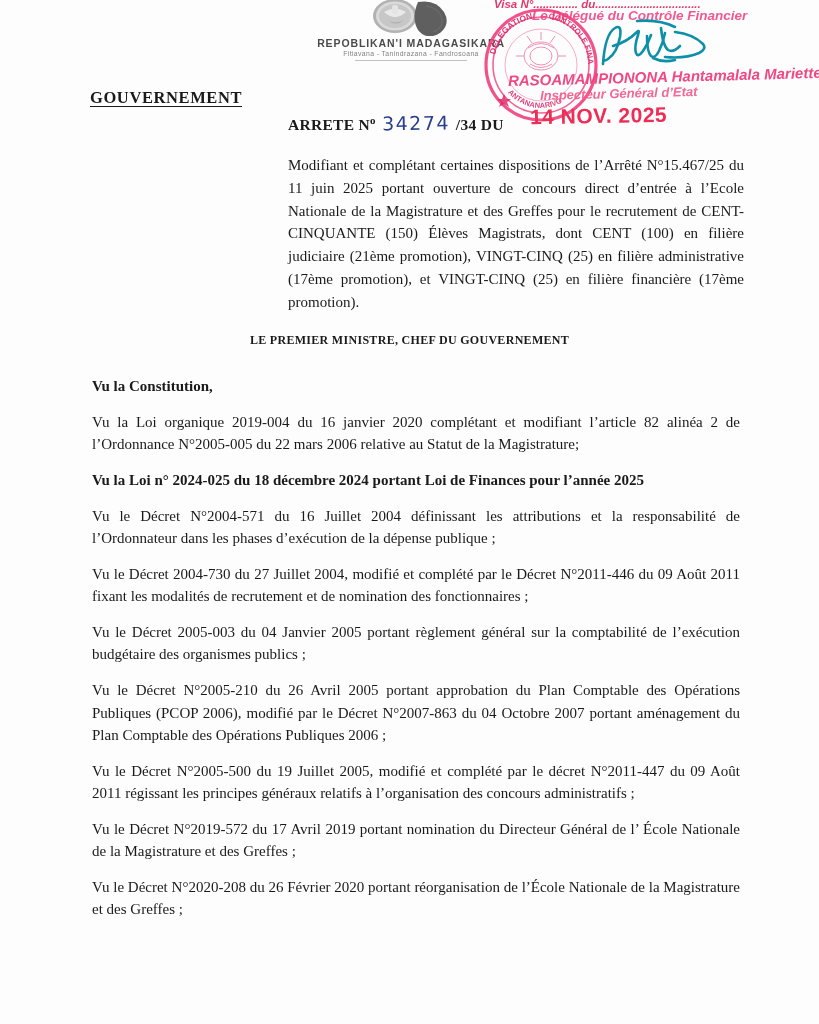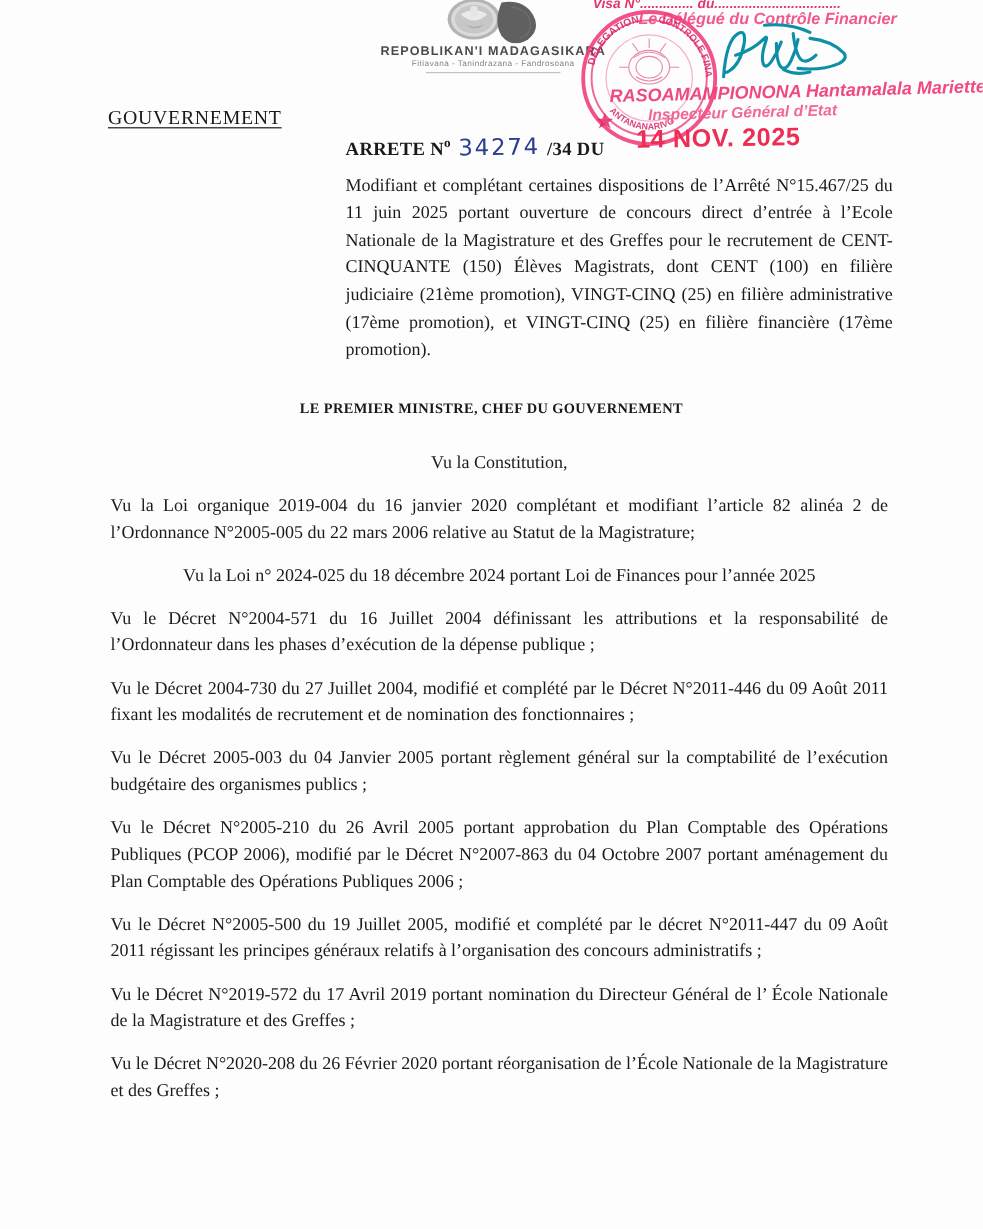--- a/index.html
+++ b/index.html
@@ -145,21 +145,21 @@
     white-space: nowrap;
     pointer-events: none;
   }
 
   
   .gouvernement {
     position: absolute;
     left: 90px;
     top: 88px;
     font-size: 16.5px;
-    font-weight: normal;
+    font-weight: bold;
     letter-spacing: 0.6px;
     text-decoration: underline;
     text-underline-offset: 3px;
   }
 
   
   .arrete-block {
     position: absolute;
     left: 288px;
     top: 112px;
@@ -179,21 +179,21 @@
     color: #2a3f8f;
     letter-spacing: 1.5px;
     padding: 0 6px;
     transform: rotate(-1deg);
     display: inline-block;
   }
   .arrete-body {
     font-size: 15px;
     line-height: 1.52;
     text-align: justify;
-    margin-top: 10px;
+    margin-top: 20px;
   }
 
   
   .pm-heading {
     position: absolute;
     left: 0;
     right: 0;
     top: 333px;
     text-align: center;
     font-size: 12px;
@@ -208,21 +208,21 @@
     top: 375px;
     width: 648px;
   }
   .clause {
     font-size: 15px;
     line-height: 1.47;
     text-align: justify;
     margin-bottom: 14px;
   }
   .clause:last-child { margin-bottom: 12px; }
-  .clause.nojust { text-align: center; }
+  .clause.nojust { text-align: left; font-weight: bold; }
 </style>
 </head>
 <body>
 
 <div id="page">
 
   <div class="emblem-block">
     <svg class="emblem-art" viewBox="0 0 230 36">
       <g opacity="0.75">
         <ellipse cx="99" cy="16" rx="22" ry="17" fill="#9a9a9a"></ellipse>

